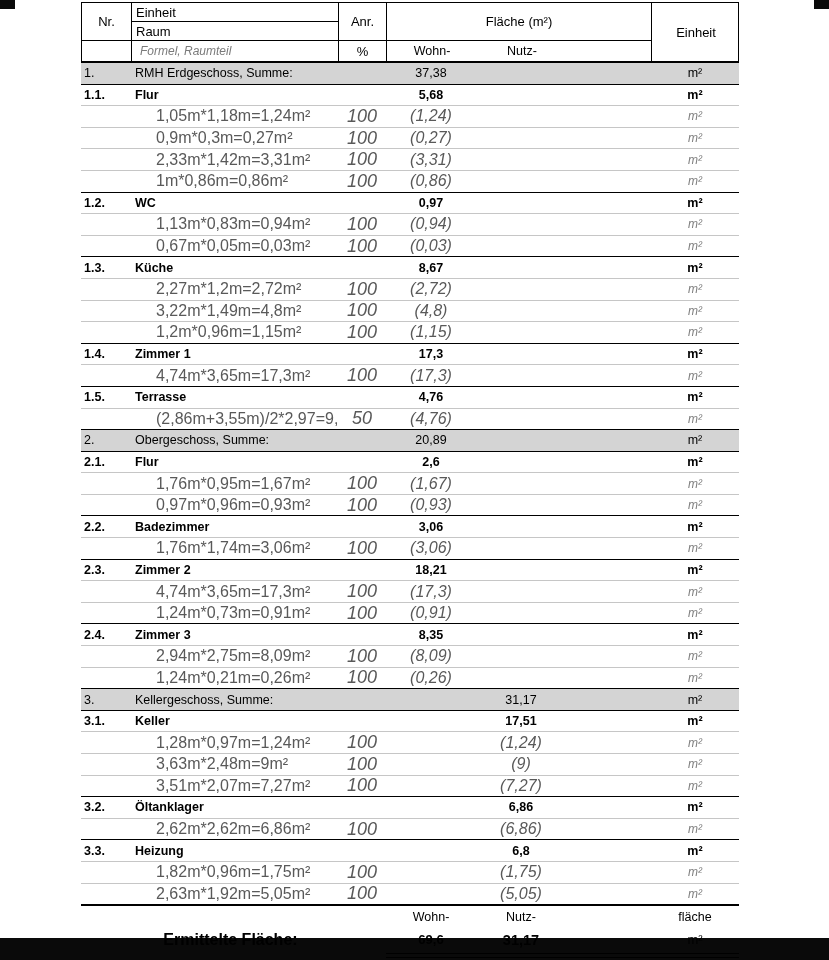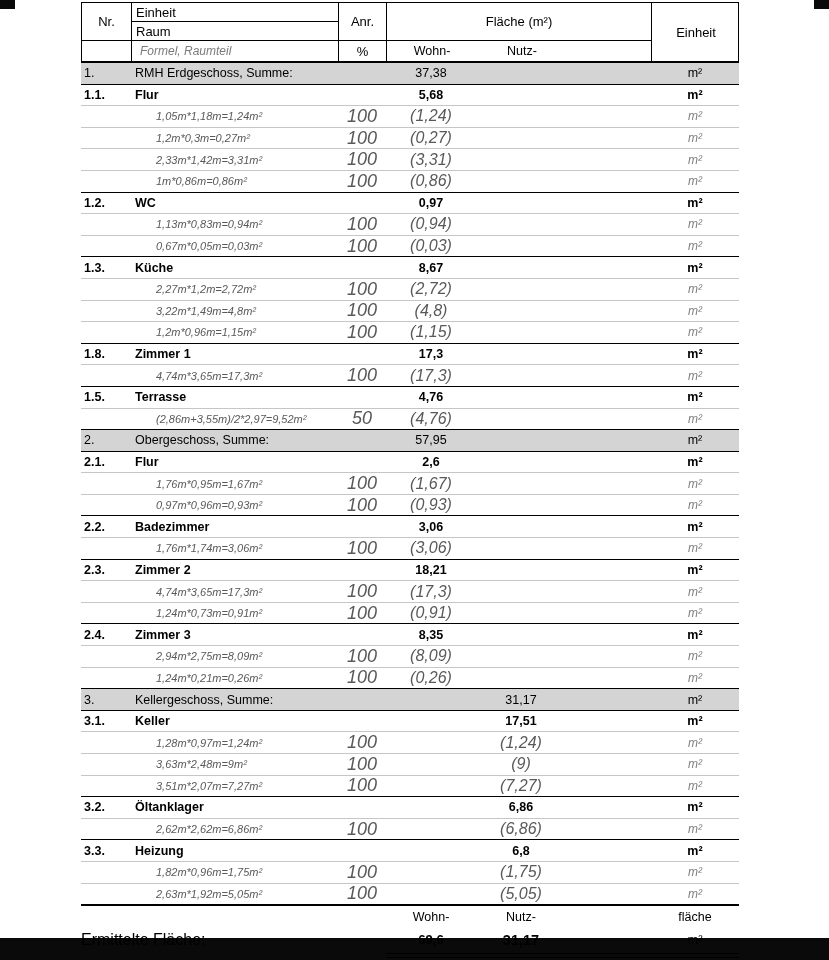--- a/index.html
+++ b/index.html
@@ -46,41 +46,41 @@
   .row.formula { border-top:1px solid #c6c6c6; }
   .row.summe { background:#d4d4d4; border-bottom:1.6px solid #000; }
   .summe + .row { border-top:none; }
   .tbody .row:first-child { border-top:none; }
 
   .c { white-space:nowrap; overflow:hidden; }
   .c-nr { padding-left:3px; font-weight:700; }
   .summe .c-nr { font-weight:400; }
   .c-label { padding-left:4px; font-weight:700; }
   .summe .c-label { font-weight:400; }
-  .formula .c-label { font-weight:400; font-style:italic; color:#595959; padding-left:25px; font-size:11px; }
+  .formula .c-label { font-weight:400; color:#595959; padding-left:25px; font-size:16px; }
   .c-anr { text-align:center; font-style:italic; color:#595959; font-size:18px; }
   .c-wohn, .c-nutz { text-align:center; font-weight:700; }
   .summe .c-wohn, .summe .c-nutz { font-weight:400; }
   .formula .c-wohn, .formula .c-nutz { font-weight:400; font-style:italic; color:#595959; font-size:16px; }
   .c-unit { text-align:center; font-weight:700; }
   .summe .c-unit { font-weight:400; }
   .formula .c-unit { font-weight:400; font-style:italic; color:#7d7d7d; font-size:12px; }
 
   
   .frow {
     display:grid;
     grid-template-columns:50px 207px 48px 90px 90px 85px 88px;
     align-items:center;
   }
   .frow1 { height:21px; font-size:12.5px; }
   .f-wohn { grid-column:4; text-align:center; }
   .f-nutz { grid-column:5; text-align:center; }
   .f-fl   { grid-column:7; text-align:center; }
   .frow2 { height:25px; }
-  .f-total-label { grid-column:1/4; text-align:left; padding-right:6px; font-weight:400; font-size:16px; }
+  .f-total-label { grid-column:1/4; text-align:center; padding-right:6px; font-weight:700; font-size:16px; }
   .f-total-wohn  { grid-column:4; text-align:center; font-weight:700; font-size:13px; }
   .f-total-nutz  { grid-column:5; text-align:center; font-weight:700; font-size:14.5px; }
   .f-total-unit  { grid-column:7; text-align:center; font-size:13px; }
   .dblline { margin-left:305px; width:353px; height:2.5px; border-top:1.2px solid #000; border-bottom:1.8px solid #000; margin-top:1px; }
 </style>
 </head>
 <body>
 
 <div class="artifact tl"></div>
 <div class="artifact tr"></div>
@@ -126,21 +126,21 @@
         <div class="c c-nr"></div>
         <div class="c c-label">1,05m*1,18m=1,24m²</div>
         <div class="c c-anr">100</div>
         <div class="c c-wohn">(1,24)</div>
         <div class="c c-nutz"></div>
         <div class="c c-sp"></div>
         <div class="c c-unit">m²</div>
       </div>
       <div class="row formula">
         <div class="c c-nr"></div>
-        <div class="c c-label">1,2m*0,3m=0,27m²</div>
+        <div class="c c-label">0,9m*0,3m=0,27m²</div>
         <div class="c c-anr">100</div>
         <div class="c c-wohn">(0,27)</div>
         <div class="c c-nutz"></div>
         <div class="c c-sp"></div>
         <div class="c c-unit">m²</div>
       </div>
       <div class="row formula">
         <div class="c c-nr"></div>
         <div class="c c-label">2,33m*1,42m=3,31m²</div>
         <div class="c c-anr">100</div>
@@ -215,21 +215,21 @@
       <div class="row formula">
         <div class="c c-nr"></div>
         <div class="c c-label">1,2m*0,96m=1,15m²</div>
         <div class="c c-anr">100</div>
         <div class="c c-wohn">(1,15)</div>
         <div class="c c-nutz"></div>
         <div class="c c-sp"></div>
         <div class="c c-unit">m²</div>
       </div>
       <div class="row room">
-        <div class="c c-nr">1.8.</div>
+        <div class="c c-nr">1.4.</div>
         <div class="c c-label">Zimmer 1</div>
         <div class="c c-anr"></div>
         <div class="c c-wohn">17,3</div>
         <div class="c c-nutz"></div>
         <div class="c c-sp"></div>
         <div class="c c-unit">m²</div>
       </div>
       <div class="row formula">
         <div class="c c-nr"></div>
         <div class="c c-label">4,74m*3,65m=17,3m²</div>
@@ -254,21 +254,21 @@
         <div class="c c-anr">50</div>
         <div class="c c-wohn">(4,76)</div>
         <div class="c c-nutz"></div>
         <div class="c c-sp"></div>
         <div class="c c-unit">m²</div>
       </div>
       <div class="row summe">
         <div class="c c-nr">2.</div>
         <div class="c c-label">Obergeschoss, Summe:</div>
         <div class="c c-anr"></div>
-        <div class="c c-wohn">57,95</div>
+        <div class="c c-wohn">20,89</div>
         <div class="c c-nutz"></div>
         <div class="c c-sp"></div>
         <div class="c c-unit">m²</div>
       </div>
       <div class="row room">
         <div class="c c-nr">2.1.</div>
         <div class="c c-label">Flur</div>
         <div class="c c-anr"></div>
         <div class="c c-wohn">2,6</div>
         <div class="c c-nutz"></div>

